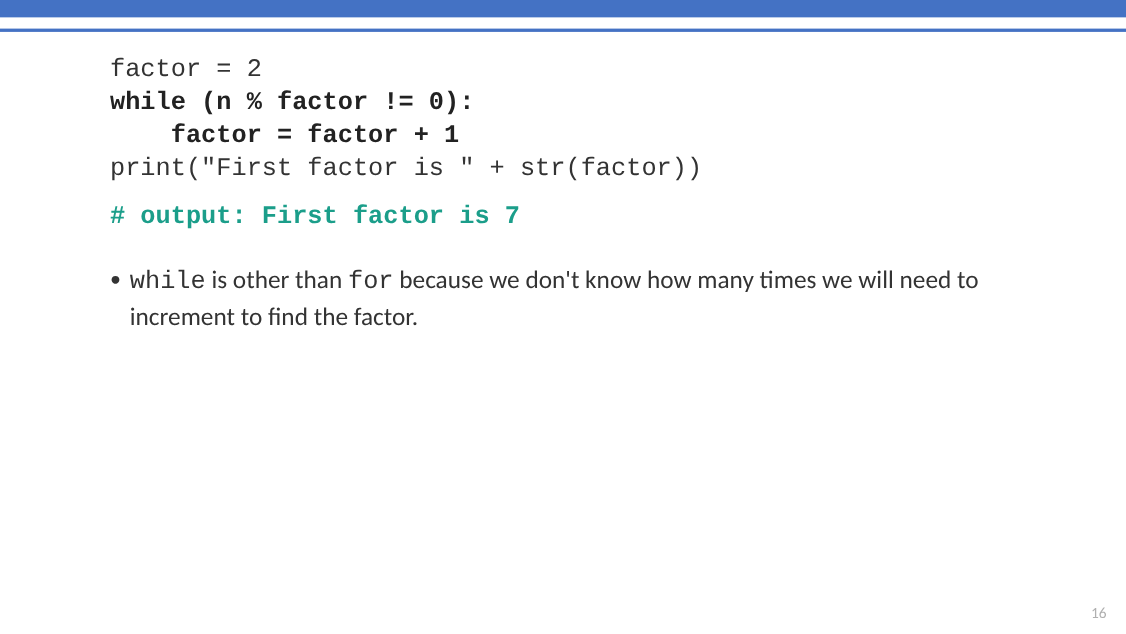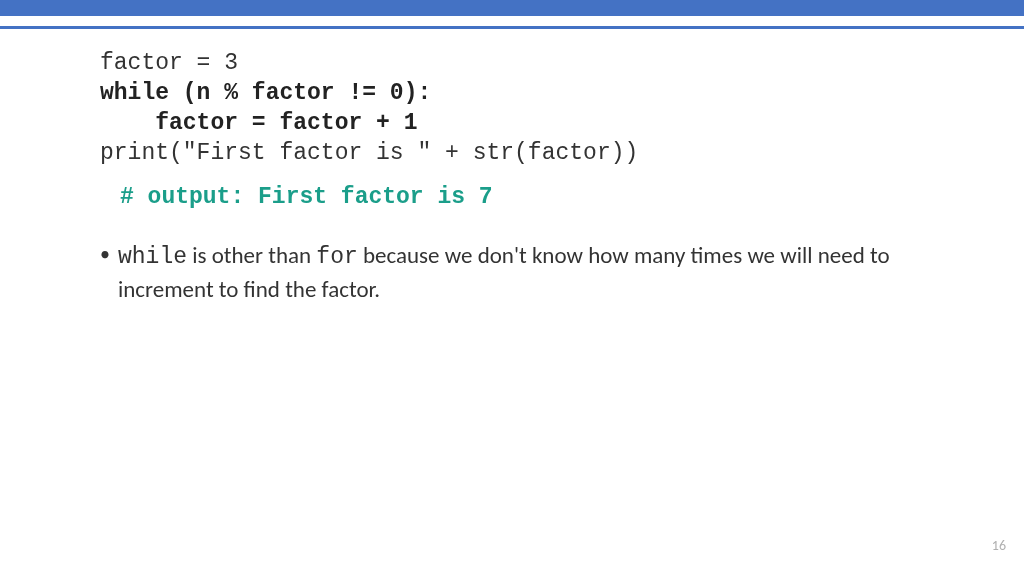--- a/index.html
+++ b/index.html
@@ -42,21 +42,20 @@
     }
     .code-plain {
       color: #333333;
     }
     .code-bold {
       color: #222222;
       font-weight: bold;
     }
     .output-line {
       margin-top: 14px;
-      margin-left: 20px;
     }
     .bullet-wrap {
       margin-top: 28px;
       margin-left: 40px;
       display: flex;
       align-items: flex-start;
     }
     .bullet-dot {
       font-size: 20px;
       color: #333333;
@@ -66,37 +65,37 @@
     .bullet-text {
       font-size: 23px;
       color: #333333;
       line-height: 1.35;
     }
     .bullet-text .mono {
       font-family: 'Courier New', Courier, monospace;
     }
     .page-num {
       position: absolute;
-      bottom: 22px;
+      bottom: 10px;
       right: 18px;
       font-size: 14px;
       color: #b0b0b0;
     }
   </style>
 </head>
 <body>
 
 <div class="header-bar"></div>
 <div class="header-gap"></div>
 <div class="header-line"></div>
 
 <div class="content">
 
   <div class="code-block">
-    <div class="code-plain">factor = 3</div>
+    <div class="code-plain">factor = 2</div>
     <div class="code-bold">while (n % factor != 0):</div>
     <div class="code-bold" style="white-space: pre;">    factor = factor + 1</div>
     <div class="code-plain">print("First factor is " + str(factor))</div>
     <div class="code-comment output-line"># output:  First factor is 7</div>
   </div>
 
   <div class="bullet-wrap">
     <div class="bullet-dot">•</div>
     <div class="bullet-text">
       <span class="mono">while</span><span> is other than </span><span class="mono">for</span><span> because we don't know how many times we will need to increment to find the factor.</span>

